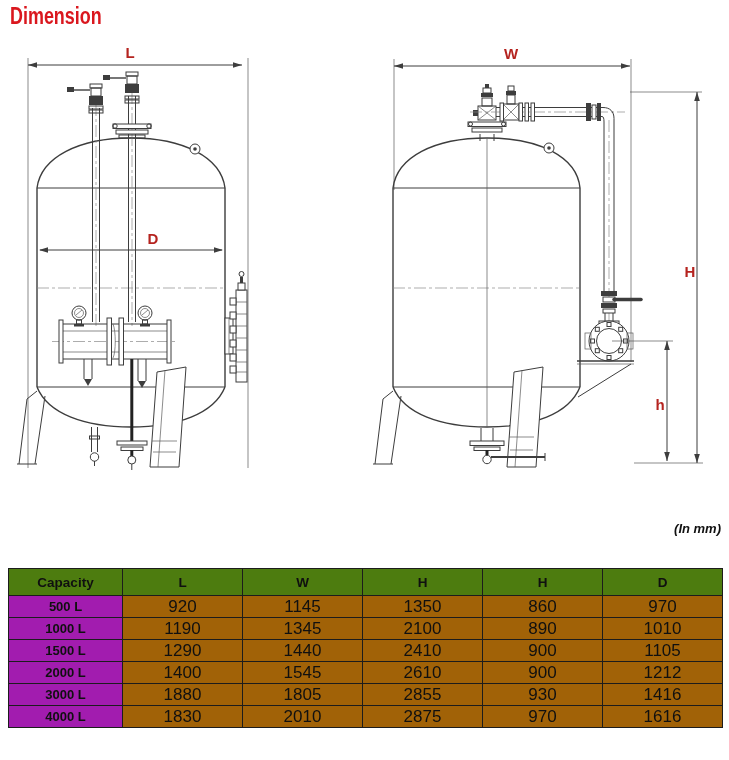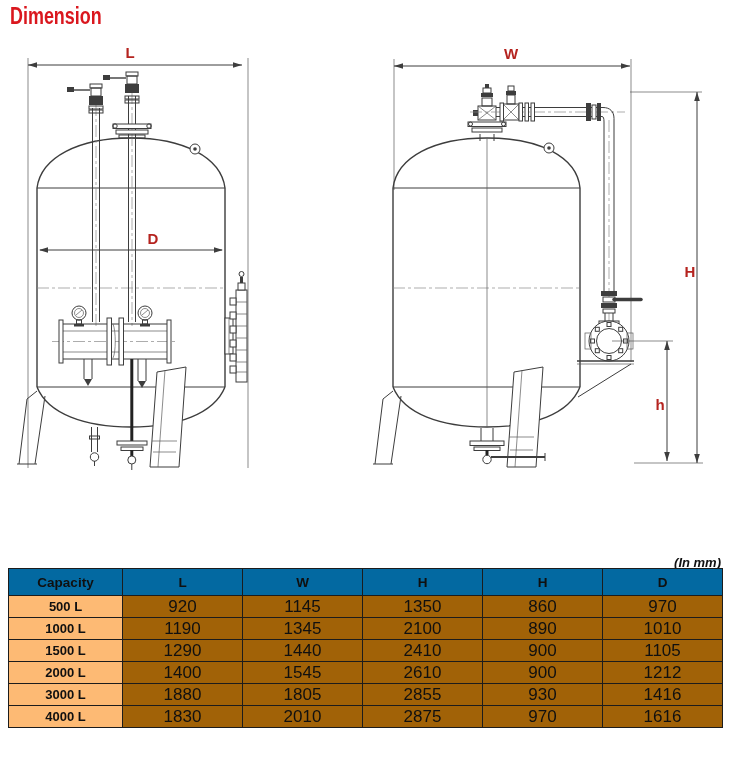--- a/index.html
+++ b/index.html
@@ -9,29 +9,29 @@
          color:#da171e;transform:scaleX(.78);transform-origin:left center;white-space:nowrap;}
   svg{position:absolute;top:0;left:0;}
   .ln{stroke:#3d3d3d;stroke-width:1;fill:none;}
   .ln12{stroke:#3d3d3d;stroke-width:1.4;fill:none;}
   .thin{stroke:#5a5a5a;stroke-width:.7;fill:none;}
   .cl{stroke:#8a8a8a;stroke-width:.7;stroke-dasharray:12 3 3 3;fill:none;}
   .fil{fill:#3d3d3d;stroke:none;}
   .wfil{fill:#ffffff;stroke:#3d3d3d;stroke-width:1;}
   .arr{fill:#3d3d3d;stroke:none;}
   .dimtxt{fill:#b5231f;font-family:"Liberation Sans",sans-serif;font-size:15px;font-weight:700;}
-  .units-note{position:absolute;top:555px;right:8px;font-size:13px;font-style:italic;
+  .units-note{position:absolute;top:521px;right:8px;font-size:13px;font-style:italic;
               font-weight:600;color:#111;}
   table.dim{position:absolute;top:568px;left:8px;width:714px;border-collapse:collapse;
             table-layout:fixed;}
   table.dim th,table.dim td{border:1.6px solid #1c1c1c;text-align:center;vertical-align:middle;
             padding:0;color:#101010;}
-  table.dim th{height:26px;background:#0369a1;font-size:13.5px;font-weight:700;}
+  table.dim th{height:26px;background:#4d7c0f;font-size:13.5px;font-weight:700;}
   table.dim td{height:21px;font-size:17px;background:#a16207;}
-  table.dim td.cap{background:#fdba74;font-weight:700;font-size:13px;}
+  table.dim td.cap{background:#a21caf;font-weight:700;font-size:13px;}
 </style>
 </head>
 <body>
 
 <div id="page">
 
   <svg viewBox="0 0 729 545" width="729" height="545">
 
     <g>
 

